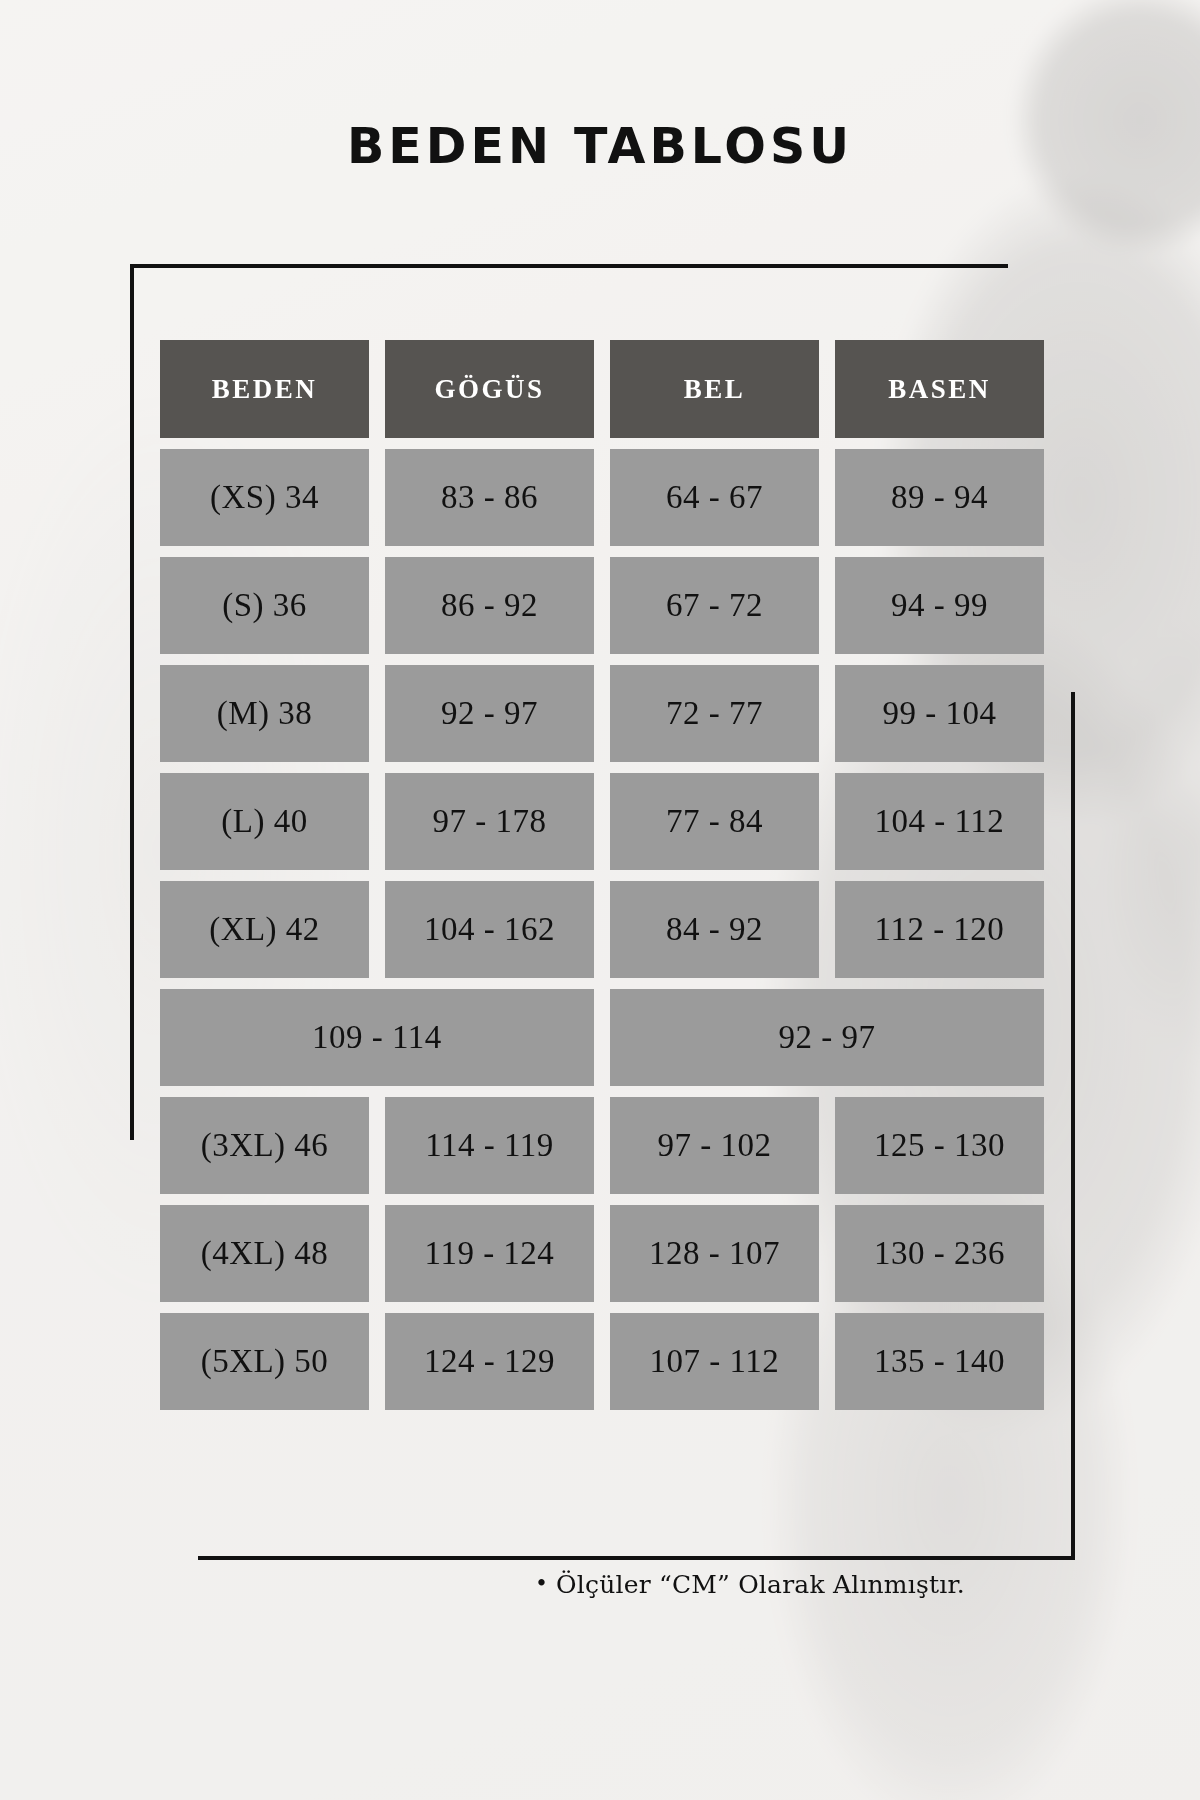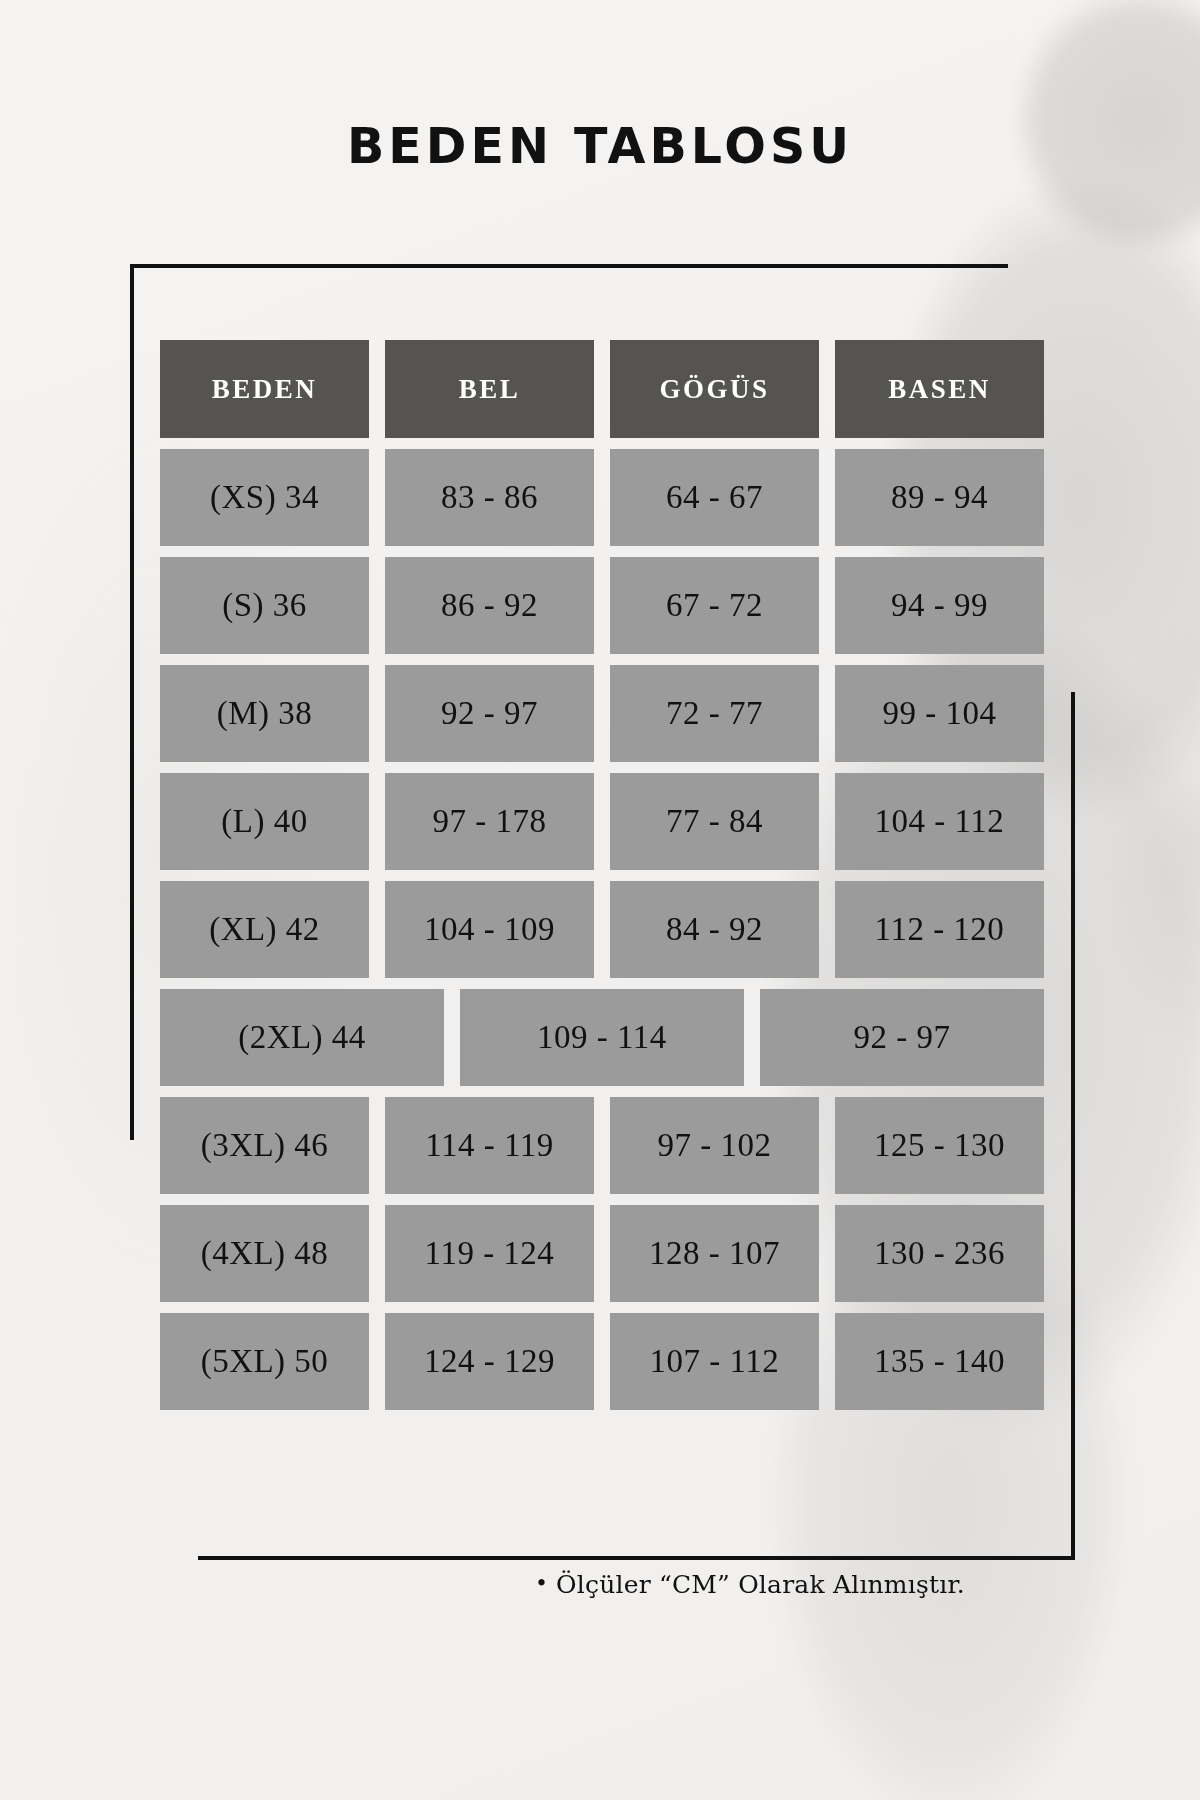--- a/index.html
+++ b/index.html
@@ -164,22 +164,22 @@
 
   <div class="rule rule-top"></div>
   <div class="rule rule-left"></div>
   <div class="rule rule-right"></div>
   <div class="rule rule-bottom"></div>
 
   <div class="table">
 
     <div class="row row-head">
       <div class="cell">BEDEN</div>
+      <div class="cell">GÖGÜS</div>
       <div class="cell">BEL</div>
-      <div class="cell">GÖGÜS</div>
       <div class="cell">BASEN</div>
     </div>
 
     <div class="row">
       <div class="cell cell-size">(XS) 34</div>
       <div class="cell">83 - 86</div>
       <div class="cell">64 - 67</div>
       <div class="cell">89 - 94</div>
     </div>
 
@@ -199,27 +199,26 @@
 
     <div class="row">
       <div class="cell cell-size">(L) 40</div>
       <div class="cell">97 - 178</div>
       <div class="cell">77 - 84</div>
       <div class="cell">104 - 112</div>
     </div>
 
     <div class="row">
       <div class="cell cell-size">(XL) 42</div>
-      <div class="cell">104 - 109</div>
+      <div class="cell">104 - 162</div>
       <div class="cell">84 - 92</div>
       <div class="cell">112 - 120</div>
     </div>
 
     <div class="row">
-      <div class="cell cell-size">(2XL) 44</div>
       <div class="cell">109 - 114</div>
       <div class="cell">92 - 97</div>
     </div>
 
     <div class="row">
       <div class="cell cell-size">(3XL) 46</div>
       <div class="cell">114 - 119</div>
       <div class="cell">97 - 102</div>
       <div class="cell">125 - 130</div>
     </div>

